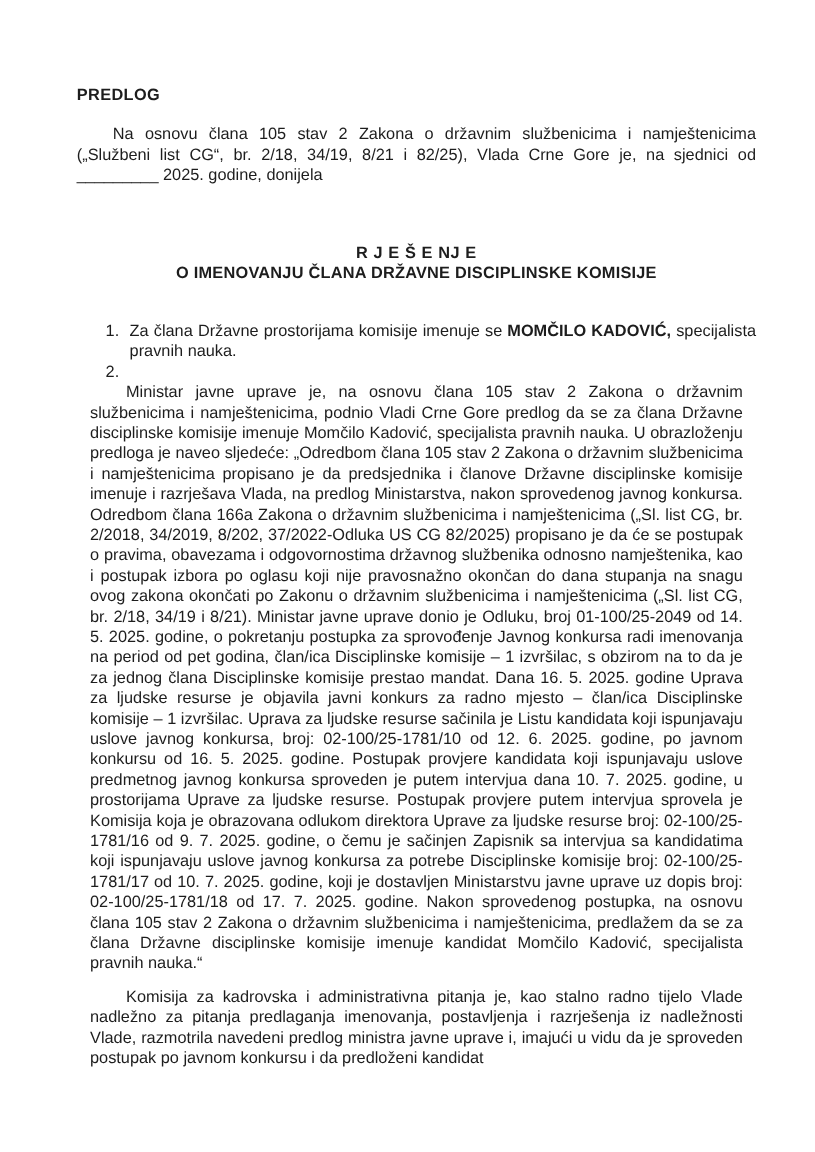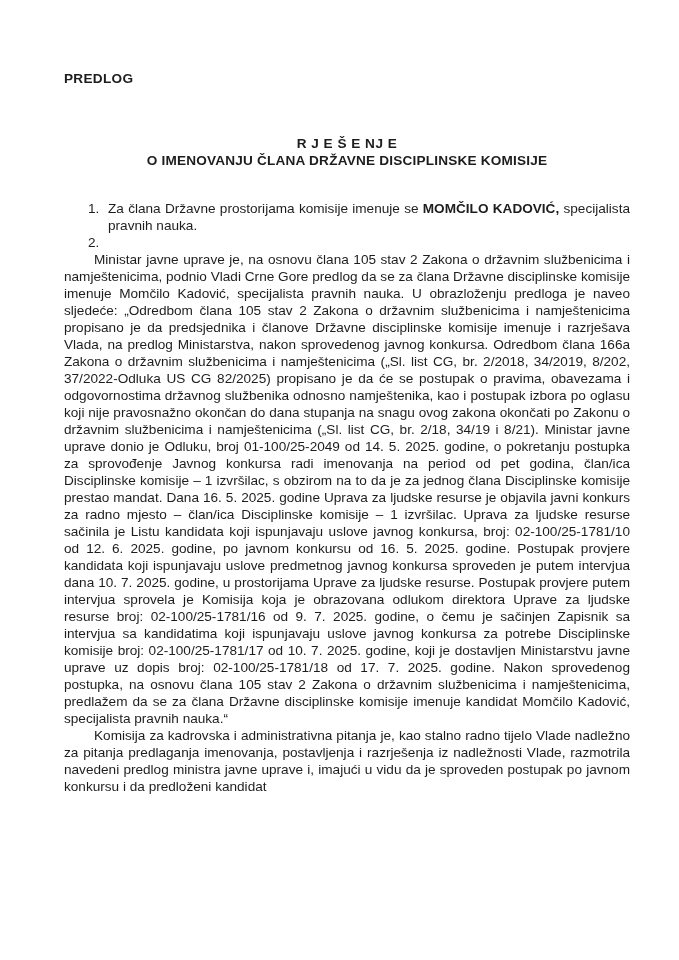--- a/index.html
+++ b/index.html
@@ -59,35 +59,36 @@
     left: 24px;
     top: 0;
   }
   .section-heading {
     margin-top: 16px;
     text-align: center;
     font-weight: bold;
     letter-spacing: 0.3px;
   }
   .body-para {
-    margin: 0;
+    margin: 11px;
     text-indent: 30px;
   }
   .body-para.first {
     margin-top: 17px;
   }
   b, .bold { font-weight: bold; }
 </style>
 </head>
 <body>
 
 <div class="page">
 
   <p class="predlog">PREDLOG</p>
 
+  <p class="intro">Na osnovu člana 105 stav 2 Zakona o državnim službenicima i namještenicima („Službeni list CG“, br. 2/18, 34/19, 8/21 i 82/25), Vlada Crne Gore je, na sjednici od _________ 2025. godine, donijela</p>
 
   <div class="title-block">
     <div class="title-line">R J E Š E NJ E</div>
     <div class="subtitle-line">O IMENOVANJU ČLANA DRŽAVNE DISCIPLINSKE KOMISIJE</div>
   </div>
 
   <div class="list">
     <div class="list-item">
       <span class="num">1.</span>
       <span>Za člana Državne prostorijama komisije imenuje se </span><b>MOMČILO KADOVIĆ,</b><span> specijalista pravnih nauka.</span>

